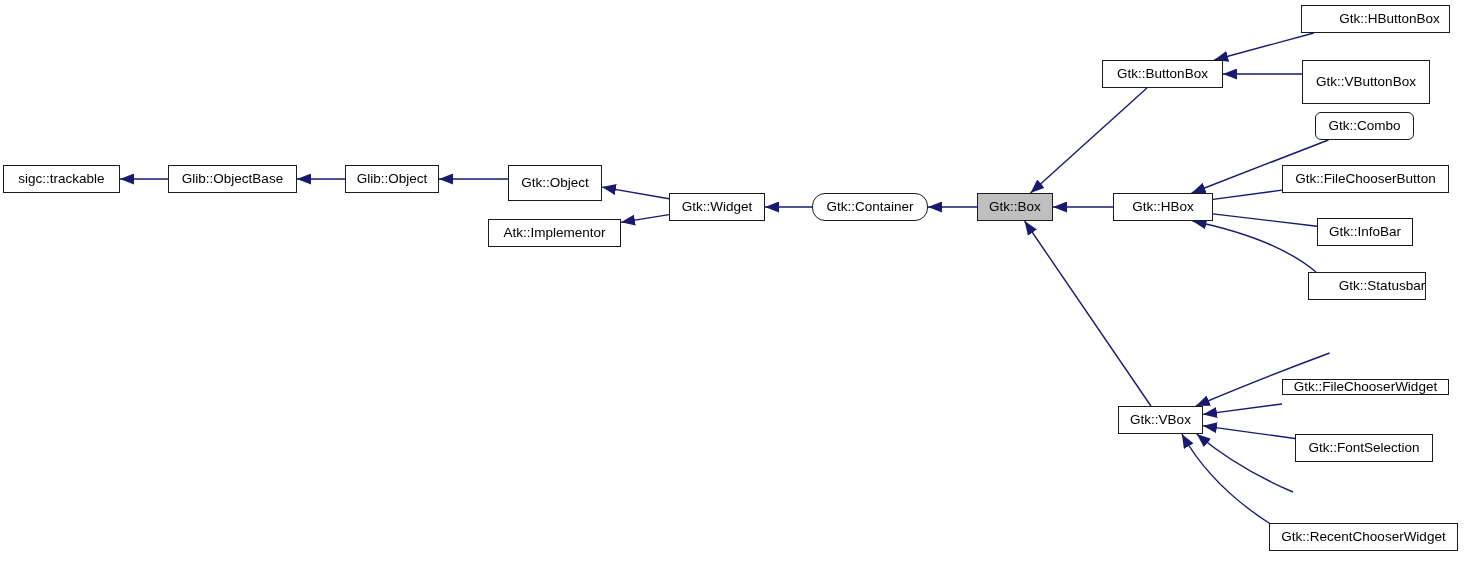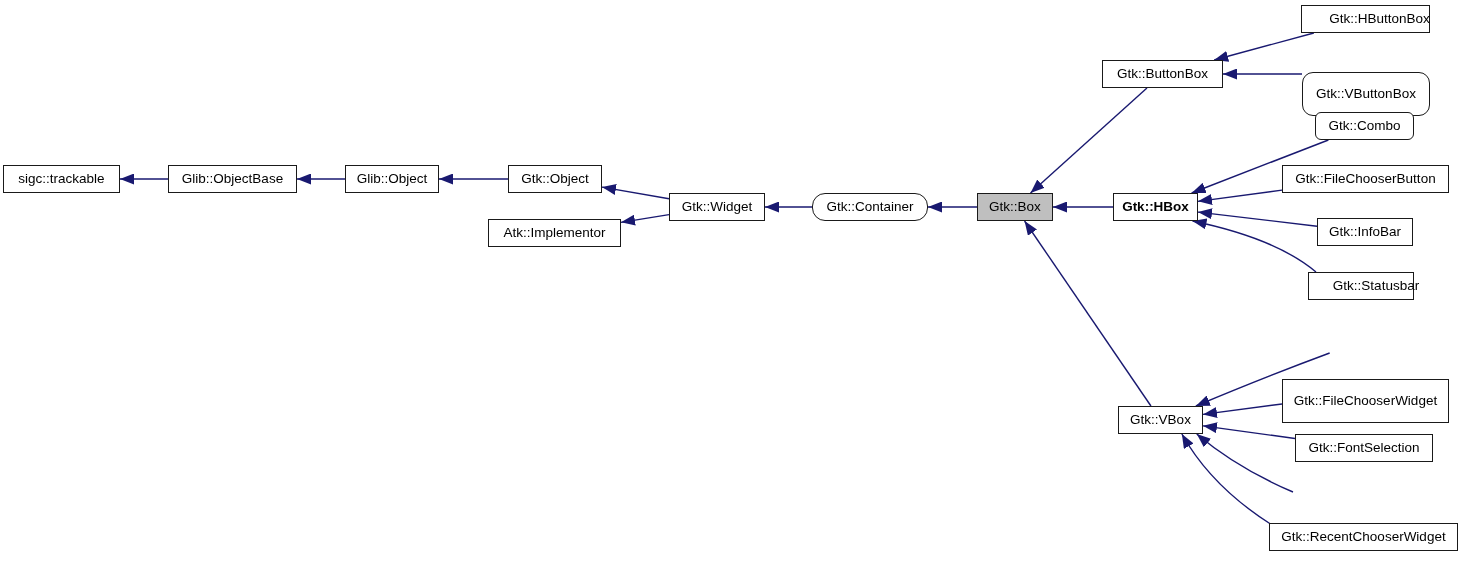--- a/index.html
+++ b/index.html
@@ -86,63 +86,63 @@
 
 <div class="node" style="left: 3px; top: 165px; width: 117px; height: 28px;">
       <span>sigc::trackable</span>
     </div>
     <div class="node" style="left: 168px; top: 165px; width: 129px; height: 28px;">
       <span>Glib::ObjectBase</span>
     </div>
     <div class="node" style="left: 345px; top: 165px; width: 94px; height: 28px;">
       <span>Glib::Object</span>
     </div>
-    <div class="node" style="left: 508px; top: 165px; width: 94px; height: 28px; text-align: center;">
+    <div class="node" style="left: 508px; top: 165px; width: 94px; height: 36px; text-align: center;">
       <span>Gtk::Object</span>
     </div>
     <div class="node" style="left: 488px; top: 219px; width: 133px; height: 28px;">
       <span>Atk::Implementor</span>
     </div>
     <div class="node" style="left: 669px; top: 193px; width: 96px; height: 28px;">
       <span>Gtk::Widget</span>
     </div>
     <div class="node" style="left: 812px; top: 193px; width: 116px; height: 28px; border-radius: 13px;">
       <span>Gtk::Container</span>
     </div>
     <div class="node hl" style="left: 977px; top: 193px; width: 76px; height: 28px;">
       <span>Gtk::Box</span>
     </div>
     <div class="node" style="left: 1102px; top: 60px; width: 121px; height: 28px;">
       <span>Gtk::ButtonBox</span>
     </div>
-    <div class="node" style="left: 1301px; top: 5px; width: 129px; height: 28px; padding-left: 28px;">
+    <div class="node" style="left: 1301px; top: 5px; width: 149px; height: 28px; padding-left: 28px;">
       <span>Gtk::HButtonBox</span>
     </div>
-    <div class="node" style="left: 1302px; top: 72px; width: 128px; height: 44px; border-radius: 11px;">
+    <div class="node" style="left: 1302px; top: 60px; width: 128px; height: 44px;">
       <span>Gtk::VButtonBox</span>
     </div>
-    <div class="node" style="left: 1113px; top: 193px; width: 85px; height: 28px; font-weight: bold;">
+    <div class="node" style="left: 1113px; top: 193px; width: 100px; height: 28px;">
       <span>Gtk::HBox</span>
     </div>
     <div class="node" style="left: 1315px; top: 112px; width: 99px; height: 28px; border-radius: 6px;">
       <span>Gtk::Combo</span>
     </div>
     <div class="node" style="left: 1282px; top: 165px; width: 167px; height: 28px;">
       <span>Gtk::FileChooserButton</span>
     </div>
     <div class="node" style="left: 1317px; top: 218px; width: 96px; height: 28px;">
       <span>Gtk::InfoBar</span>
     </div>
-    <div class="node" style="left: 1308px; top: 272px; width: 106px; height: 28px; padding-left: 30px;">
+    <div class="node" style="left: 1308px; top: 272px; width: 118px; height: 28px; padding-left: 30px;">
       <span>Gtk::Statusbar</span>
     </div>
     <div class="node" style="left: 1118px; top: 406px; width: 85px; height: 28px;">
       <span>Gtk::VBox</span>
     </div>
-    <div class="node" style="left: 1282px; top: 379px; width: 167px; height: 44px;">
+    <div class="node" style="left: 1282px; top: 379px; width: 167px; height: 16px;">
       <span>Gtk::FileChooserWidget</span>
     </div>
     <div class="node" style="left: 1295px; top: 434px; width: 138px; height: 28px;">
       <span>Gtk::FontSelection</span>
     </div>
     <div class="node" style="left: 1269px; top: 523px; width: 189px; height: 28px;">
       <span>Gtk::RecentChooserWidget</span>
     </div>
   </div>
 

